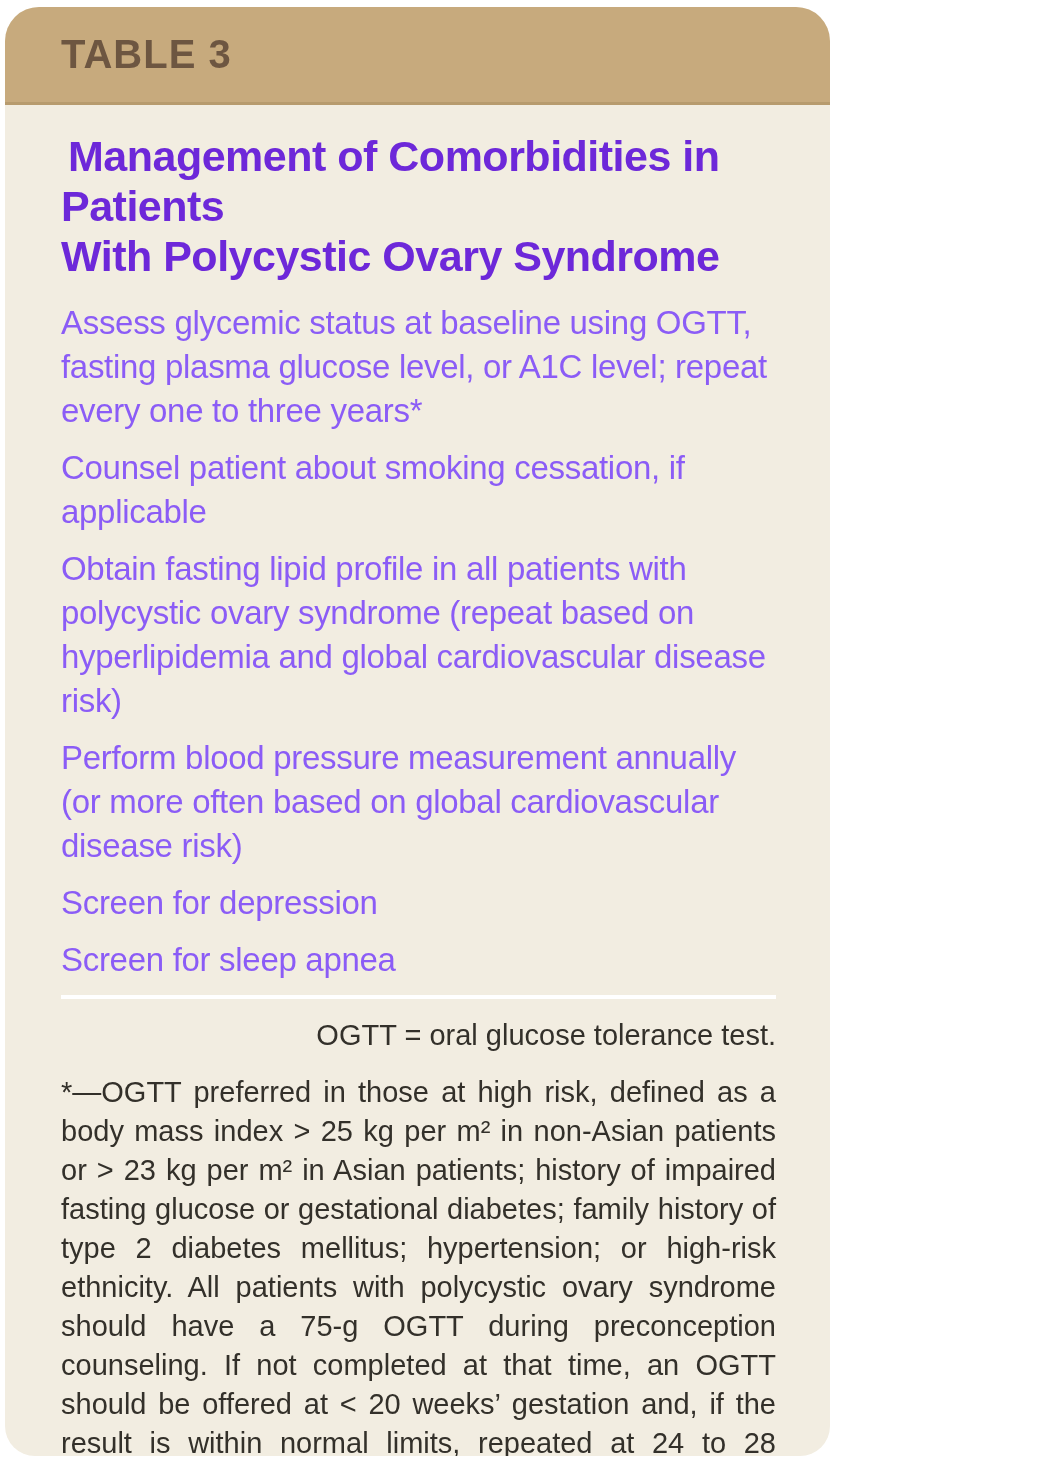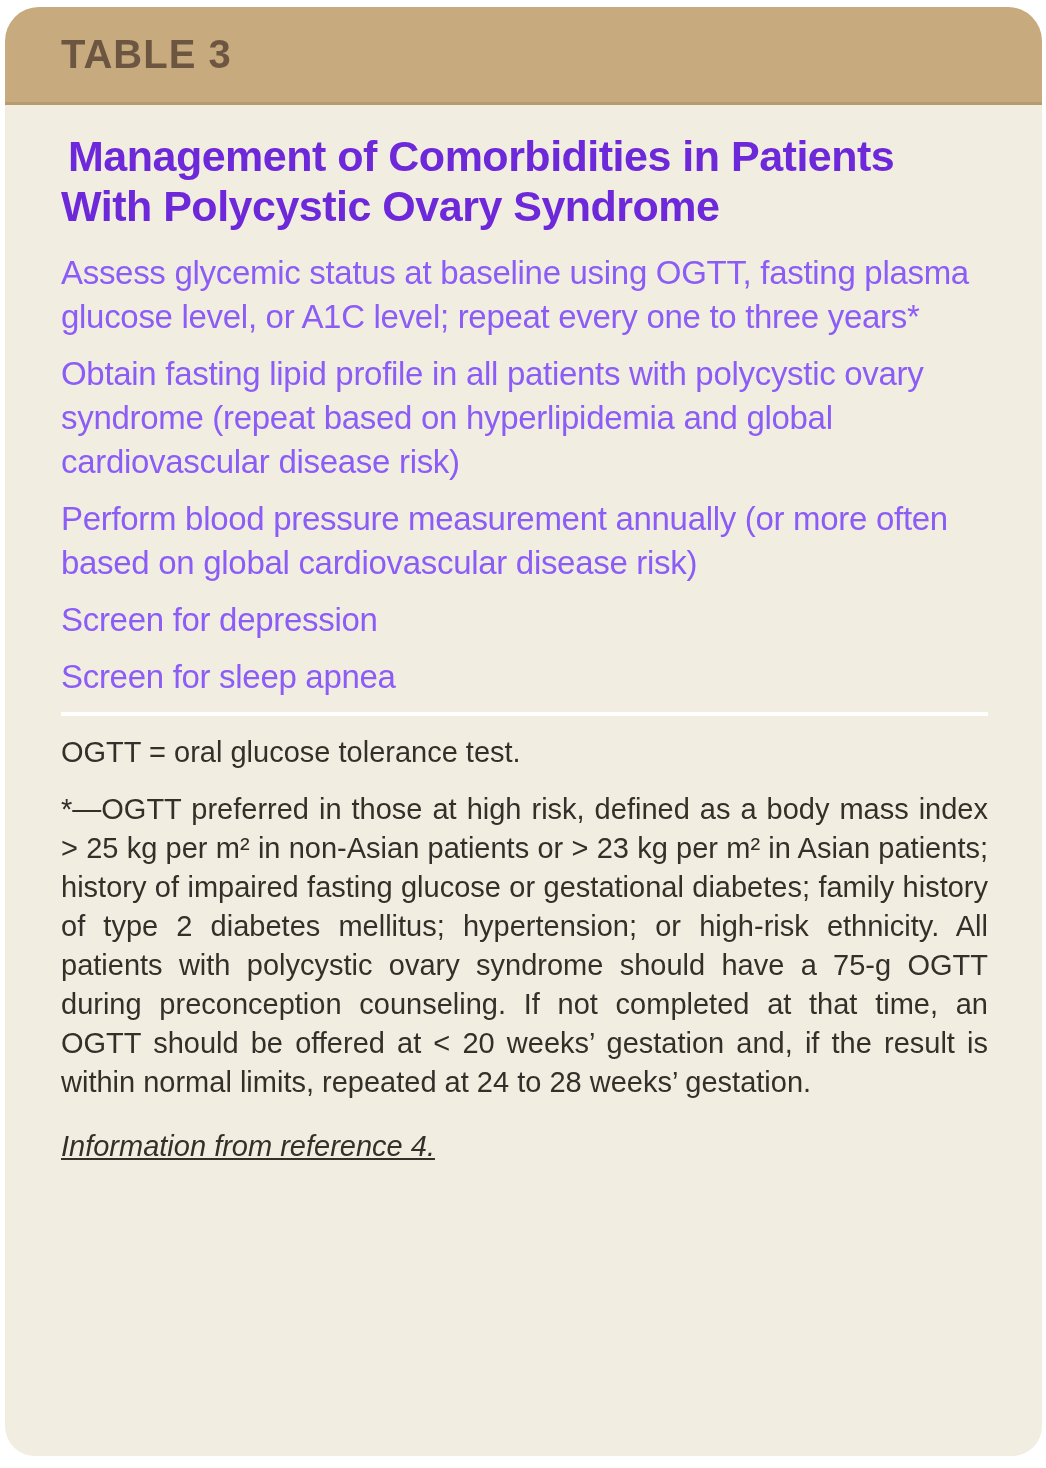--- a/index.html
+++ b/index.html
@@ -12,21 +12,21 @@
     position: relative;
     width: 1046px;
     height: 1468px;
     background: #ffffff;
     overflow: hidden;
   }
   .card {
     position: absolute;
     left: 5px;
     top: 7px;
-    width: 1037px;
+    width: 825px;
     height: 1449px;
     border-radius: 34px 34px 30px 30px;
     overflow: hidden;
     background: #f2ede1;
   }
   .card-header {
     height: 98px;
     background: #c7aa7d;
     border-bottom: 3px solid #b79b6e;
     display: flex;
@@ -71,20 +71,21 @@
     height: 4px;
     background: #ffffff;
     margin: 12px 0 0 0;
   }
   .abbr-note {
     margin: 16px 0 0 0;
     font-size: 29px;
     line-height: 40px;
     font-weight: 300;
     color: #33302a;
+    text-align: right;
   }
   .footnote {
     margin: 18px 0 0 0;
     font-size: 29px;
     line-height: 39px;
     font-weight: 300;
     color: #33302a;
     text-align: justify;
   }
   .source-note {
@@ -106,20 +107,21 @@
     <div class="card-header">
       <span class="header-label">TABLE 3</span>
     </div>
 
     <div class="card-body">
 
       <h1 class="title"><span class="line1">Management of Comorbidities in Patients</span><br><span class="line2">With Polycystic Ovary Syndrome</span></h1>
 
       <ul class="items">
         <li>Assess glycemic status at baseline using OGTT, fasting plasma glucose level, or A1C level; repeat every one to three years*</li>
+        <li>Counsel patient about smoking cessation, if applicable</li>
         <li>Obtain fasting lipid profile in all patients with polycystic ovary syndrome (repeat based on hyperlipidemia and global cardiovascular disease risk)</li>
         <li>Perform blood pressure measurement annually (or more often based on global cardiovascular disease risk)</li>
         <li>Screen for depression</li>
         <li>Screen for sleep apnea</li>
       </ul>
 
       <hr class="divider">
 
       <p class="abbr-note">OGTT = oral glucose tolerance test.</p>
 

